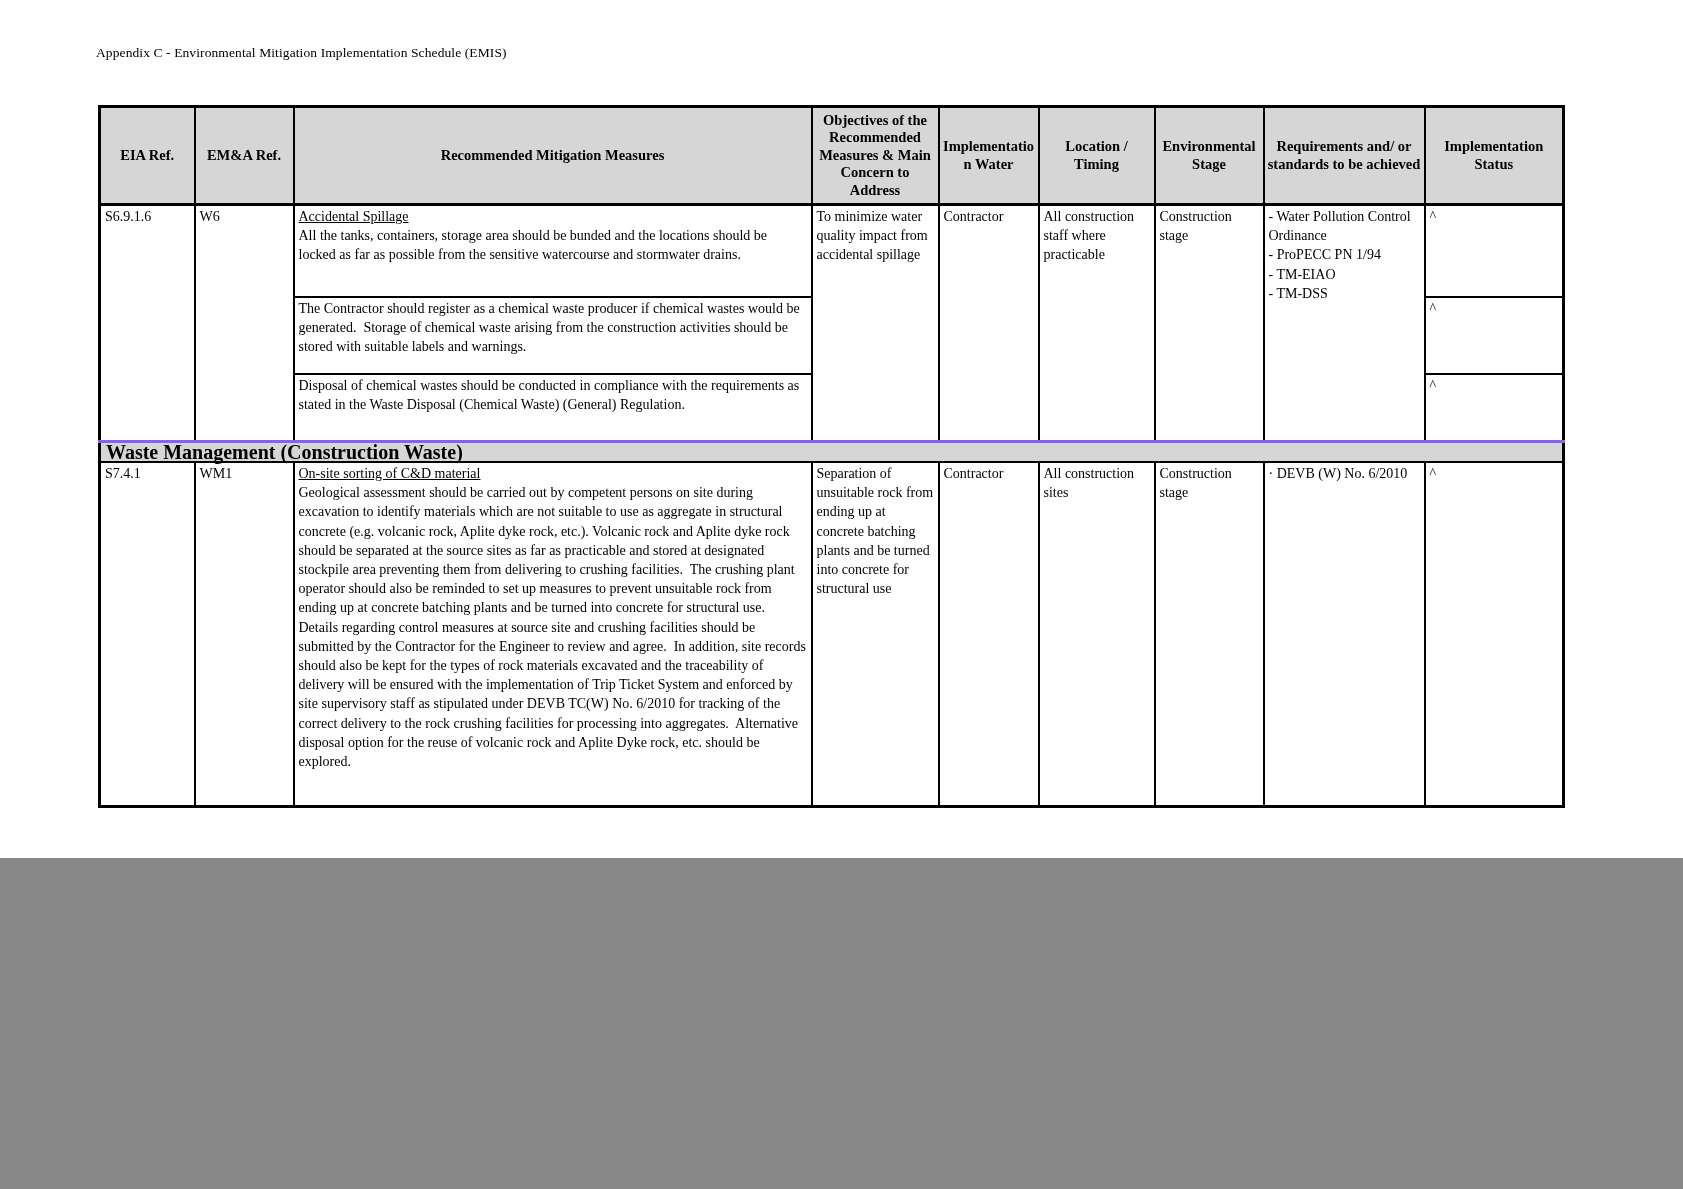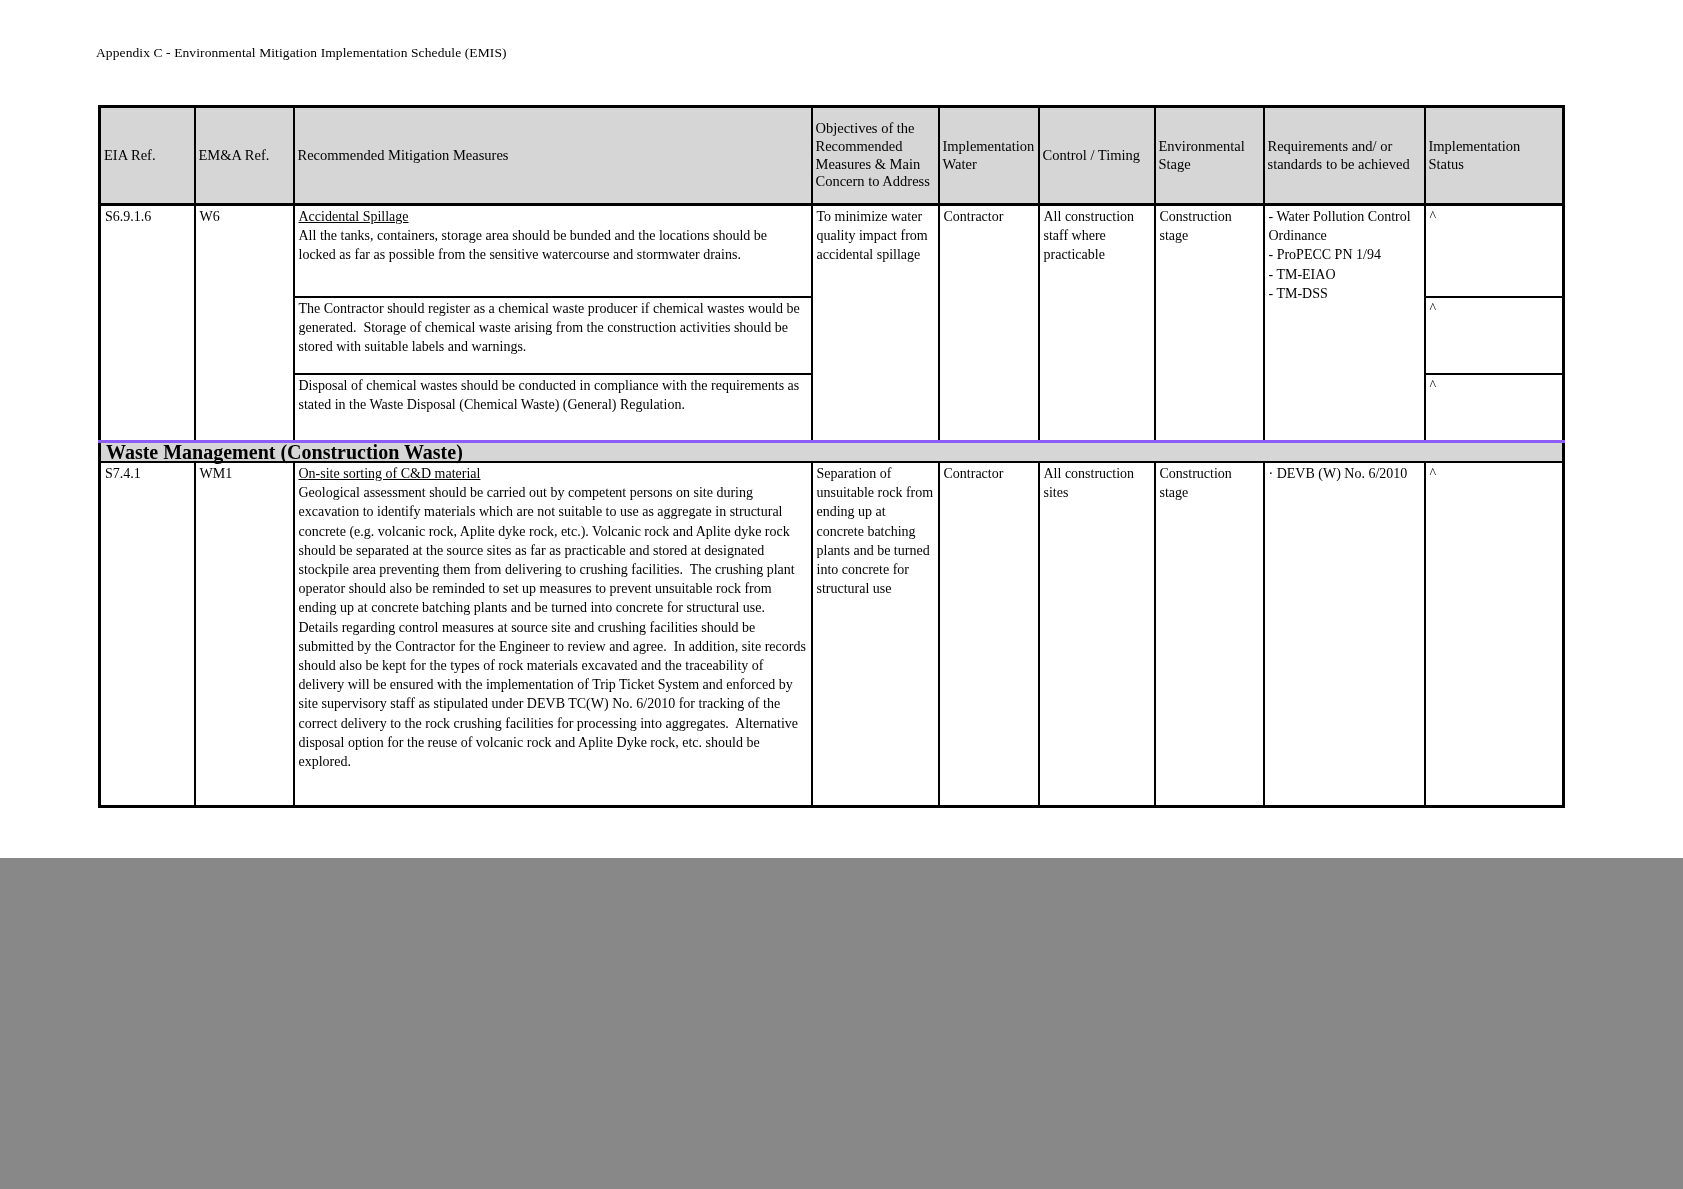--- a/index.html
+++ b/index.html
@@ -9,22 +9,22 @@
     overflow:hidden; margin:0 auto;
   }
   .doc-title { position:absolute; left:96px; top:45px; font-size:13.5px; letter-spacing:0.1px; }
 
   table.emis {
     position:absolute; left:98px; top:105px; width:1464px;
     border-collapse:collapse; table-layout:fixed; border:3px solid #000;
   }
   table.emis th, table.emis td { border:2px solid #000; overflow-wrap:break-word; }
   table.emis th {
-    background:#d6d6d6; font-weight:normal; font-size:14.5px; line-height:17.6px;
-    text-align:left; vertical-align:middle; padding:1px 3px; border-bottom:3px solid #000;
+    background:#d6d6d6; font-weight:bold; font-size:14.5px; line-height:17.6px;
+    text-align:center; vertical-align:middle; padding:1px 3px; border-bottom:3px solid #000;
   }
   table.emis td {
     vertical-align:top; font-size:14px; line-height:19.2px; padding:1px 4px;
     background:#fff;
   }
   td.center { text-align:left; }
   td.measures { padding:1px 5px 1px 5px; }
   td.obj { padding:1px 2px 1px 3px; }
   td.req { padding:1px 2px 1px 4px;border-radius:31px; }
   .mm-heading { text-decoration:underline; }
@@ -58,21 +58,21 @@
         <col style="width:161px">
         <col style="width:139px">
     </colgroup>
     <thead>
       <tr style="height:98px">
         <th>EIA Ref.</th>
         <th>EM&amp;A Ref.</th>
         <th>Recommended Mitigation Measures</th>
         <th>Objectives of the Recommended Measures &amp; Main Concern to Address</th>
         <th>Implementation Water</th>
-        <th>Control / Timing</th>
+        <th>Location / Timing</th>
         <th>Environmental Stage</th>
         <th>Requirements and/ or standards to be achieved</th>
         <th>Implementation Status</th>
       </tr>
     </thead>
     <tbody>
 
       <tr style="height:92px">
         <td rowspan="3" class="center">S6.9.1.6</td>
         <td rowspan="3" class="center">W6</td>

